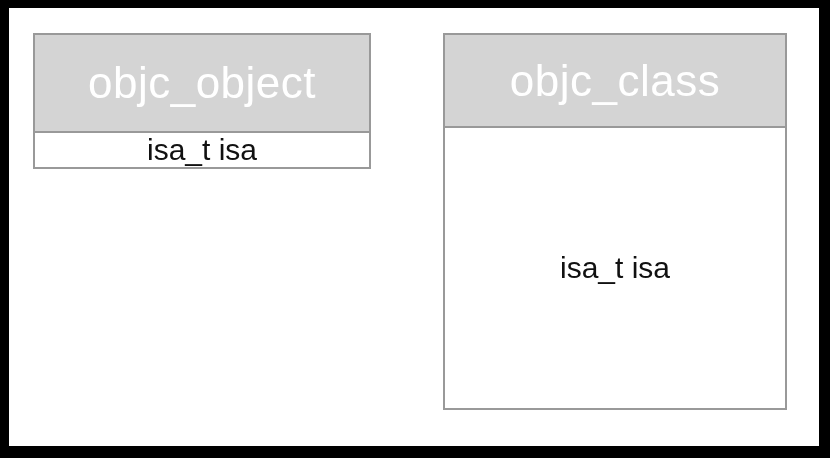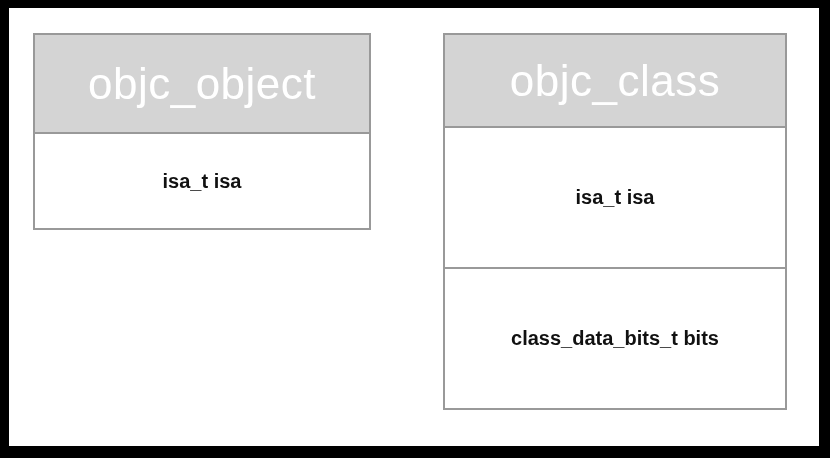--- a/index.html
+++ b/index.html
@@ -24,21 +24,21 @@
     box-sizing: border-box;
     border: 2px solid var(--border-color, #999999);
     background: #ffffff;
     display: flex;
     flex-direction: column;
   }
   .struct-objc-object {
     left: 24px;   
     top: 25px;
     width: 338px;
-    height: 197px;
+    height: 136px;
   }
   .struct-objc-class {
     left: 434px;
     top: 25px;
     width: 344px;
     height: 377px;
   }
   .struct-header {
     box-sizing: border-box;
     background: var(--header-fill, #d4d4d4);
@@ -51,38 +51,37 @@
     align-items: center;
     justify-content: center;
   }
   .struct-objc-object .struct-header { height: 99px; }
   .struct-objc-class  .struct-header { height: 93px; }
   .struct-row {
     box-sizing: border-box;
     flex: 1 1 0;
     border-bottom: 2px solid var(--border-color, #999999);
     color: var(--body-color, #111111);
-    font-size: 20px;
-    font-weight: 700;
+    font-size: 30px;
+    font-weight: 400;
     display: flex;
     align-items: center;
     justify-content: center;
     white-space: nowrap;
   }
   .struct-row:last-child { border-bottom: none; }
 </style>
 </head>
 <body>
 
 <div class="canvas" style="--canvas-bg: #ffffff; --frame-color: #000000; --border-color: #999999; --header-fill: #d4d4d4; --title-color: #ffffff; --body-color: #111111;">
 
   <div class="struct struct-objc-object">
     <div class="struct-header">objc_object</div>
     <div class="struct-row">isa_t isa</div>
   </div>
 
   <div class="struct struct-objc-class">
     <div class="struct-header">objc_class</div>
     <div class="struct-row">isa_t isa</div>
-    <div class="struct-row">class_data_bits_t bits</div>
   </div>
 
 </div>
 
 </body></html>

